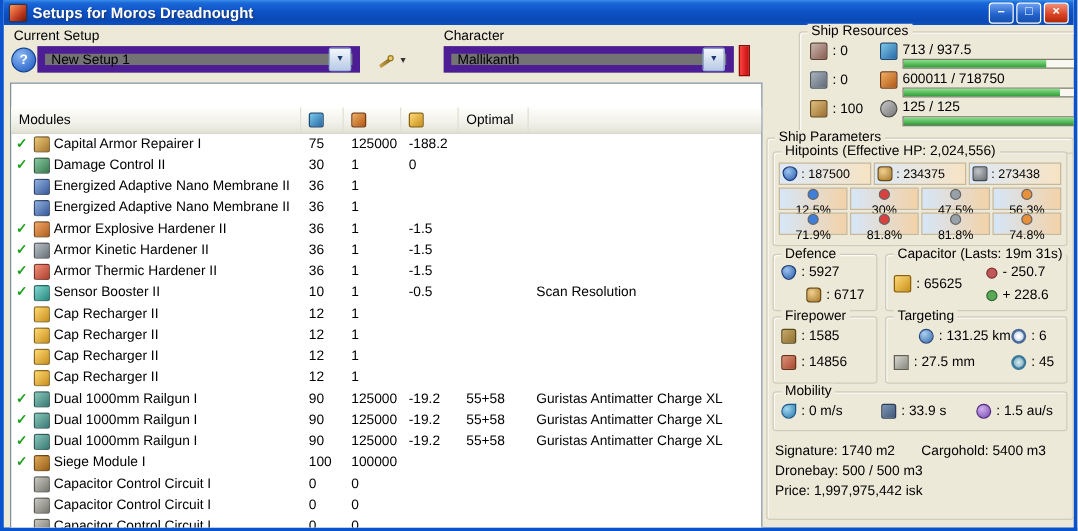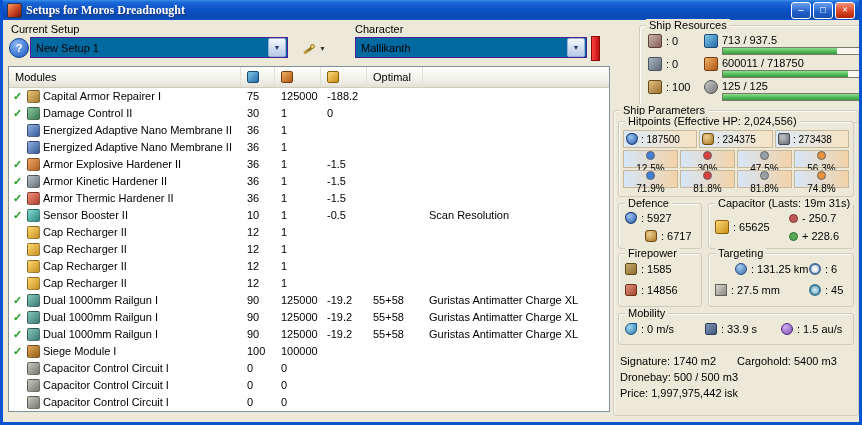--- a/index.html
+++ b/index.html
@@ -1,46 +1,46 @@
 <!DOCTYPE html>
 <html><head>
 <meta charset="utf-8">
 <style>
   html,body{margin:0;padding:0;background:#d8d4c8;}
   .window{position:relative;width:862px;height:425px;font-family:"Liberation Sans",sans-serif;font-size:11px;color:#000;background:#ECE9D8;border:3px solid #0A53CE;border-top:none;box-sizing:border-box;overflow:hidden;}
   
-  .titlebar{height:20px;display:flex;align-items:center;gap:4px;padding:0 4px;background:linear-gradient(180deg,#388EE8 0%,#1C68D8 12%,#0D53C8 45%,#0A49B4 82%,#0C51C6 100%);font-family:Liberation Serif, serif;}
+  .titlebar{height:20px;display:flex;align-items:center;gap:4px;padding:0 4px;background:linear-gradient(180deg,#388EE8 0%,#1C68D8 12%,#0D53C8 45%,#0A49B4 82%,#0C51C6 100%);}
   .app-icon{width:13px;height:13px;border-radius:2px;background:linear-gradient(135deg,#ff9a5a,#c03a20 60%,#701808);border:1px solid #2a3450;flex:0 0 auto;}
   .title-text{flex:1;color:#fff;font-weight:bold;font-size:12px;text-shadow:1px 1px 1px #1a3a7a;white-space:nowrap;overflow:hidden;}
   .tb-buttons{display:flex;gap:2px;}
   .tb-btn{width:18px;height:15px;border-radius:3px;border:1px solid #fff;color:#fff;font-size:10px;line-height:13px;text-align:center;font-weight:bold;cursor:default;}
   .btn-blue{background:linear-gradient(180deg,#6a9ef0,#2060c8 60%,#1850b0);}
   .btn-red{background:linear-gradient(180deg,#f09078,#d84020 60%,#b02808);}
   
   .content{position:relative;height:399px;}
   .field-label{position:absolute;white-space:nowrap;}
   #lbl-current{left:8px;top:3px;}
   #lbl-character{left:352px;top:3px;}
   .help-btn{position:absolute;left:6px;top:18px;width:18px;height:18px;border-radius:50%;background:radial-gradient(circle at 35% 30%,#8ab8f4,#1a55c0);color:#fff;font-weight:bold;font-size:11px;line-height:18px;text-align:center;border:1px solid #10408f;}
-  .combo{position:absolute;height:21px;background:#0369a1;border:1px solid #4c1d95;display:flex;align-items:center;box-sizing:border-box;}
+  .combo{position:absolute;height:21px;background:#737373;border:6px solid #4c1d95;display:flex;align-items:center;box-sizing:border-box;}
   #combo-setup{left:27px;top:17px;width:258px;}
   #combo-character{left:352px;top:17px;width:232px;}
   .combo .val{flex:1;padding:0 5px;white-space:nowrap;overflow:hidden;}
   .combo-arrow{width:16px;height:17px;margin:1px;background:linear-gradient(180deg,#f4f8fc,#cfdbee 60%,#b8cbe6);border:1px solid #96b2d8;border-radius:2px;display:flex;align-items:center;justify-content:center;}
   .combo-arrow::after{content:"▼";font-size:7px;color:#1c3a6e;}
   .tools-btn{position:absolute;left:292px;top:17px;width:36px;height:21px;display:flex;align-items:center;justify-content:center;gap:3px;border:1px solid transparent;}
   .wand{width:14px;height:14px;position:relative;}
   .wand::before{content:"";position:absolute;left:1px;top:7px;width:10px;height:3px;background:linear-gradient(90deg,#caa24a,#8a6a20);transform:rotate(-35deg);border-radius:1px;}
   .wand::after{content:"";position:absolute;right:1px;top:2px;width:5px;height:5px;background:#e8d070;border-radius:50%;border:1px solid #9a7a20;box-sizing:border-box;}
   .tools-btn .chev{font-size:7px;color:#333;}
   .red-bar{position:absolute;left:588px;top:16px;width:7px;height:23px;background:linear-gradient(90deg,#ff4040,#c01010);border:1px solid #8a0a0a;}
   
   .modules{position:absolute;left:5px;top:46px;width:602px;background:#fff;border:1px solid #828F9C;box-sizing:border-box;}
   .thead,.trow{display:grid;grid-template-columns:232px 34px 46px 46px 56px 1fr;}
-  .thead{height:20px;background:linear-gradient(180deg,#fefefc,#efeee6 70%,#e4e2d6);border-bottom:1px solid #cfccbd;}
+  .thead{height:20px;background:linear-gradient(180deg,#fefefc,#efeee6 70%,#e4e2d6);border-bottom:1px solid #cfccbd;margin-top:19px;}
   .thead>div{line-height:19px;padding-left:6px;border-right:1px solid #e2e0d4;display:flex;align-items:center;gap:2px;overflow:hidden;}
   .trow{height:17px;line-height:17px;}
   .trow>div{white-space:nowrap;overflow:hidden;padding-left:6px;}
   .cell-name{display:flex;align-items:center;gap:3px;padding-left:2px !important;}
   .chk{width:13px;text-align:center;color:#1FA11F;font-weight:bold;flex:0 0 auto;}
   .mi{width:13px;height:13px;border-radius:2px;border:1px solid rgba(0,0,0,.35);flex:0 0 auto;box-sizing:border-box;}
   .mi-repairer{background:linear-gradient(135deg,#e8c878,#a87830);}
   .mi-damage-control{background:linear-gradient(135deg,#88c8a0,#3a7a50);}
   .mi-membrane{background:linear-gradient(135deg,#90b0e0,#3a5a9a);}
   .mi-hardener-ex{background:linear-gradient(135deg,#f0a868,#b06020);}

